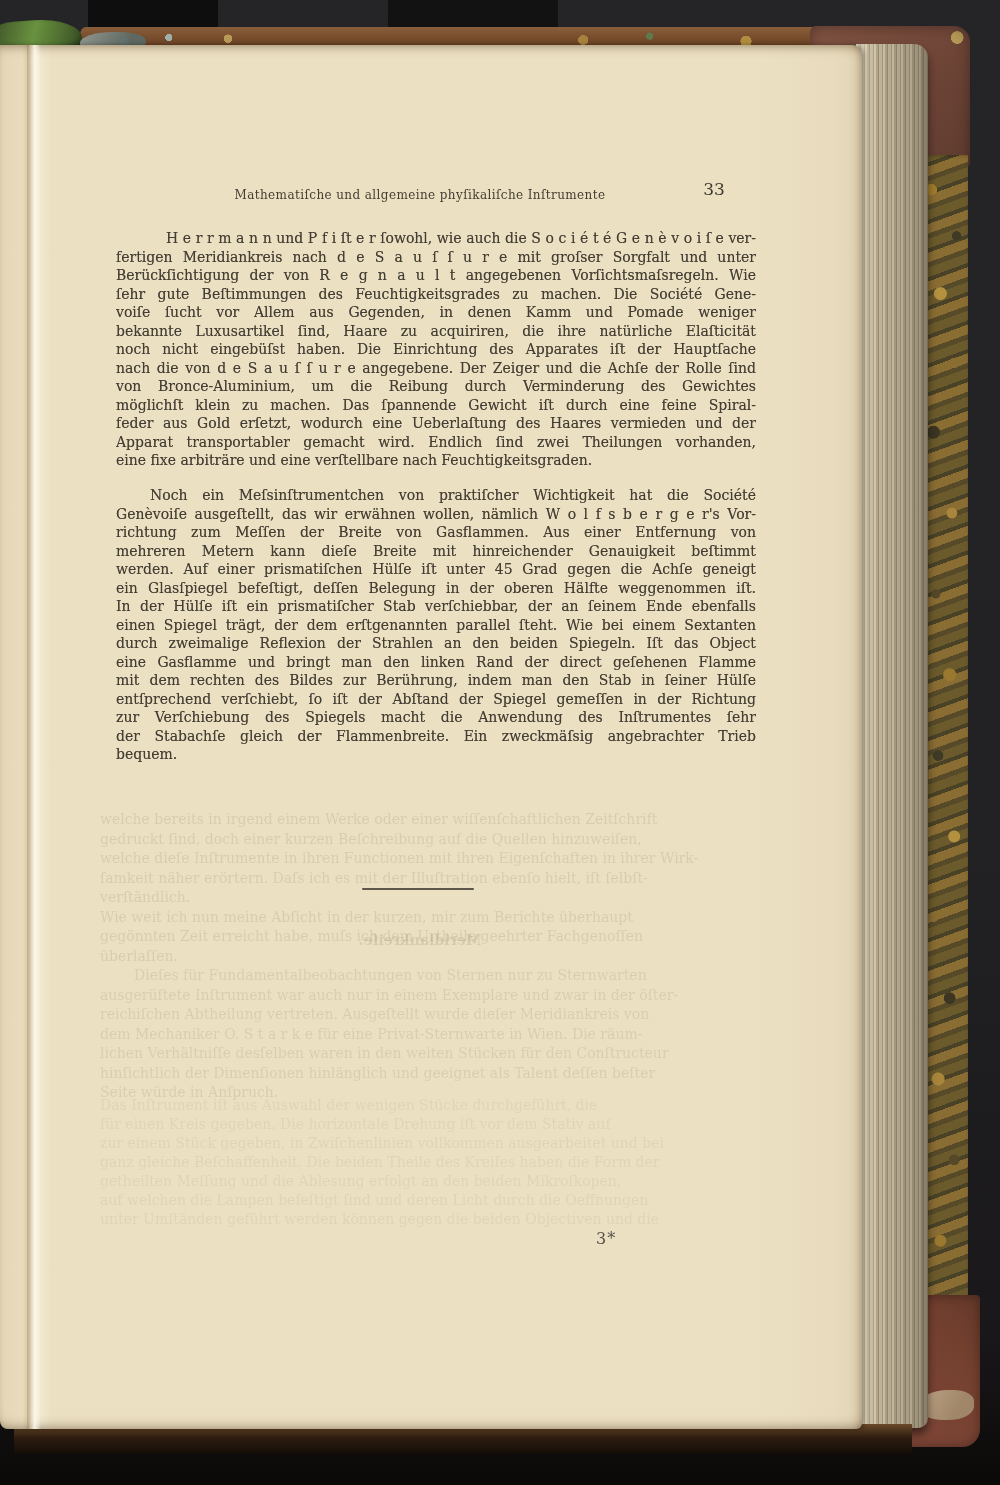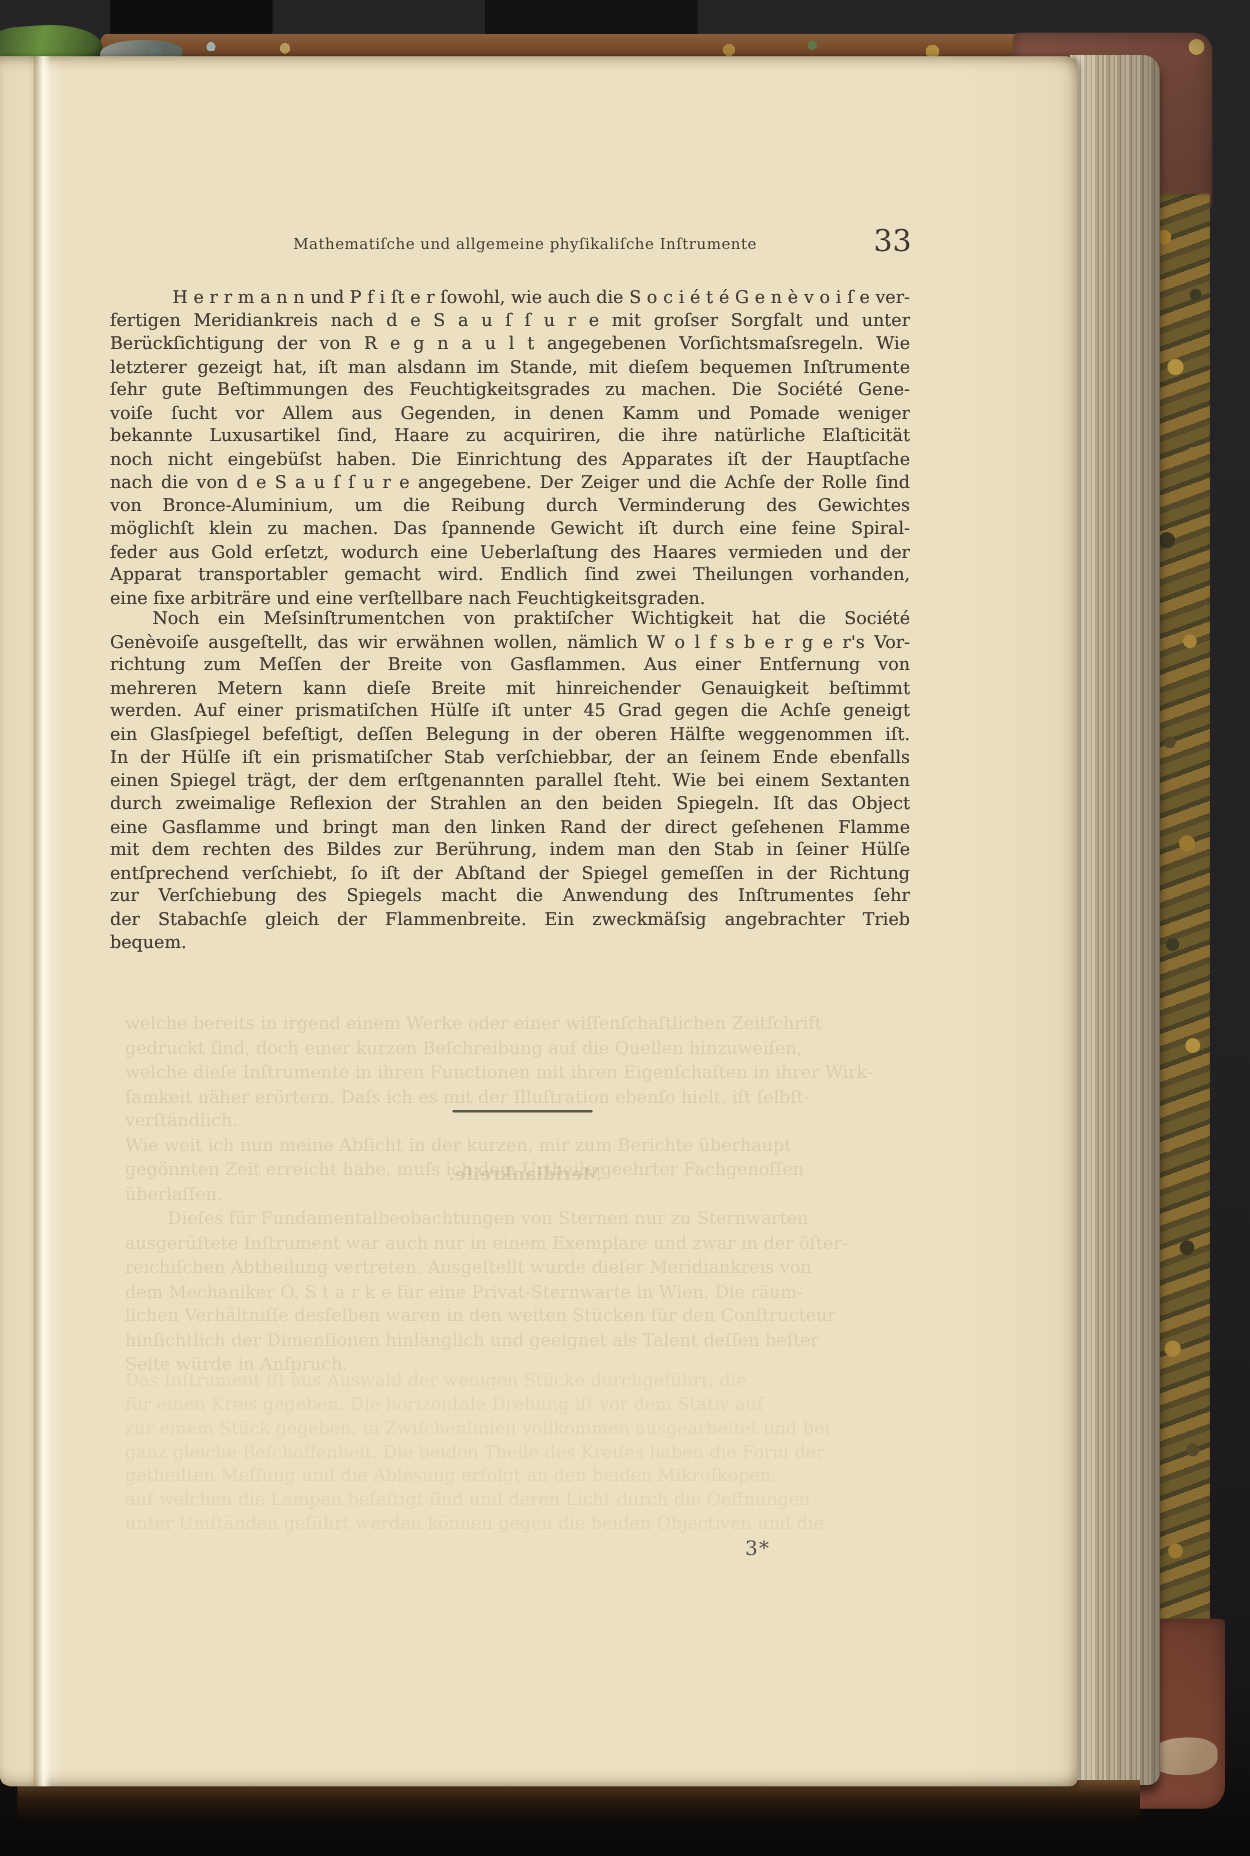--- a/index.html
+++ b/index.html
@@ -82,22 +82,22 @@
                inset 0 -10px 12px -9px rgba(70,50,25,.5),
                inset -9px 0 12px -9px rgba(80,60,35,.45),
                2px 0 4px rgba(0,0,0,.35);}
   .crease{left:27px;top:0;width:14px;height:1384px;
     background:linear-gradient(90deg,rgba(120,95,60,.30),rgba(255,250,235,.85) 55%,rgba(236,224,194,0));}
 
   
   .ink{color:#433d33;}
   .running-title{left:100px;top:188px;width:640px;text-align:center;
     font-size:12px;letter-spacing:.4px;}
-  .page-number{left:688px;top:179px;width:52px;text-align:center;font-size:24px;color:#3e382e;}
-  .para{left:88px;width:640px;font-size:14px;line-height:18.5px;text-shadow:0 0 .4px rgba(67,61,51,.55);}
+  .page-number{left:688px;top:179px;width:52px;text-align:center;font-size:17px;color:#3e382e;}
+  .para{left:116px;width:640px;font-size:14px;line-height:18.5px;text-shadow:0 0 .4px rgba(67,61,51,.55);}
   .para1{top:229px;--ind:50px;}
   .para2{top:486px;--ind:34px;}
   .tl{text-align:left;white-space:normal;}
   .tl.j{text-align:justify;text-align-last:justify;}
   .indented .first{text-indent:var(--ind,0px);}
   .rule{left:362px;top:888px;width:112px;height:2px;background:#5d564a;border-radius:1px;}
   .signature{left:596px;top:1229px;font-size:16px;color:#55504a;letter-spacing:1px;}
 
   
   .bt{color:#6f6344;filter:blur(.5px);font-size:14px;line-height:19.5px;}
@@ -161,21 +161,20 @@
       <div class="tl">unter Umſtänden geführt werden können gegen die beiden Objectiven und die</div>
     </div>
 
   <div class="abs ink running-title">Mathematiſche und allgemeine phyſikaliſche Inſtrumente</div>
   <div class="abs page-number">33</div>
 
   <div class="abs ink para para1 indented">
       <div class="tl j first">H e r r m a n n und P f i ſt e r ſowohl, wie auch die S o c i é t é  G e n è v o i ſ e ver-</div>
       <div class="tl j">fertigen Meridiankreis nach d e  S a u ſ ſ u r e mit groſser Sorgfalt und unter</div>
       <div class="tl j">Berückſichtigung der von R e g n a u l t angegebenen Vorſichtsmaſsregeln.  Wie</div>
-      <div class="tl j">letzterer gezeigt hat, iſt man alsdann im Stande, mit dieſem bequemen Inſtrumente</div>
       <div class="tl j">ſehr gute Beſtimmungen des Feuchtigkeitsgrades zu machen.  Die Société Gene-</div>
       <div class="tl j">voiſe ſucht vor Allem aus Gegenden, in denen Kamm und Pomade weniger</div>
       <div class="tl j">bekannte Luxusartikel ſind, Haare zu acquiriren, die ihre natürliche Elaſticität</div>
       <div class="tl j">noch nicht eingebüſst haben. Die Einrichtung des Apparates iſt der Hauptſache</div>
       <div class="tl j">nach die von d e  S a u ſ ſ u r e angegebene. Der Zeiger und die Achſe der Rolle ſind</div>
       <div class="tl j">von Bronce-Aluminium, um die Reibung durch Verminderung des Gewichtes</div>
       <div class="tl j">möglichſt klein zu machen. Das ſpannende Gewicht iſt durch eine feine Spiral-</div>
       <div class="tl j">feder aus Gold erſetzt, wodurch eine Ueberlaſtung des Haares vermieden und der</div>
       <div class="tl j">Apparat transportabler gemacht wird. Endlich ſind zwei Theilungen vorhanden,</div>
       <div class="tl">eine fixe arbiträre und eine verſtellbare nach Feuchtigkeitsgraden.</div>

